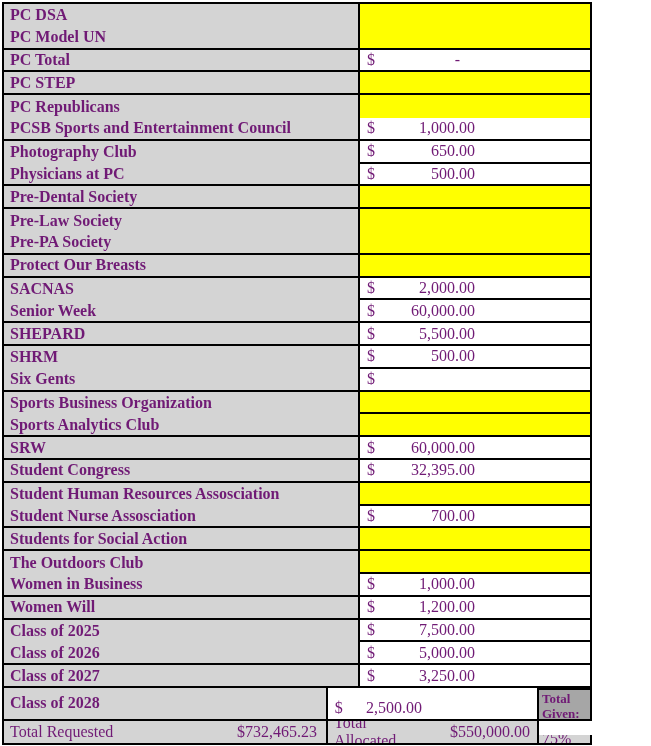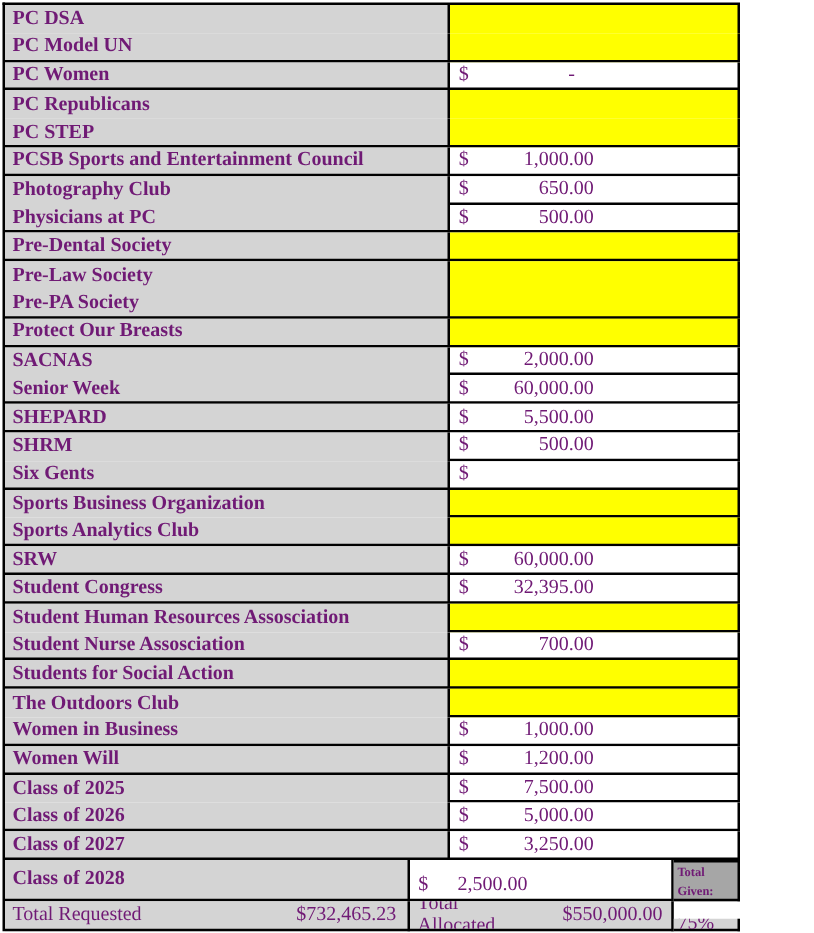--- a/index.html
+++ b/index.html
@@ -25,21 +25,21 @@
   }
   .amt.yellow{background:var(--yellow);}
   .bb{border-bottom:2px solid var(--border);}
   .amt .val{margin-left:auto;padding-right:115px;}
   .amt .val.dash{padding-right:130px;}
   .row.tall .amt{align-items:flex-end;padding-bottom:2px;}
   .tg{
     width:58px;height:33px;background:var(--dgray);
     border-top:2px solid var(--border);border-right:2px solid var(--border);
     border-bottom:2px solid var(--border);
-    font-weight:bold;font-size:10px;line-height:15px;
+    font-weight:bold;font-size:13px;line-height:15px;
     padding:1px 0 0 3px;align-items:flex-start;white-space:normal;
   }
   .footer .cell{background:var(--gray);font-size:16px;font-weight:normal;}
   .footer .fname{
     width:356px;border-right:2px solid var(--border);border-bottom:2px solid var(--border);
     justify-content:space-between;padding:0 9px 0 6px;gap:28px;
   }
   .footer .famt{
     width:232px;border-right:2px solid var(--border);border-bottom:2px solid var(--border);
     padding-left:6px;
@@ -60,33 +60,33 @@
     <div>
         <div class="row">
           <div class="cell name">PC DSA</div>
           <div class="cell amt yellow"></div>
         </div>
         <div class="row">
           <div class="cell name bb">PC Model UN</div>
           <div class="cell amt bb yellow"></div>
         </div>
         <div class="row">
-          <div class="cell name bb">PC Women</div>
+          <div class="cell name bb">PC Total</div>
           <div class="cell amt bb">
             <span>$</span>
             <span class="val dash">-</span>
           </div>
+        </div>
+        <div class="row">
+          <div class="cell name bb">PC STEP</div>
+          <div class="cell amt bb yellow"></div>
         </div>
         <div class="row">
           <div class="cell name">PC Republicans</div>
           <div class="cell amt yellow"></div>
-        </div>
-        <div class="row">
-          <div class="cell name bb">PC STEP</div>
-          <div class="cell amt bb yellow"></div>
         </div>
         <div class="row">
           <div class="cell name bb">PCSB Sports and Entertainment Council</div>
           <div class="cell amt bb">
             <span>$</span>
             <span class="val">1,000.00</span>
           </div>
         </div>
         <div class="row">
           <div class="cell name">Photography Club</div>

